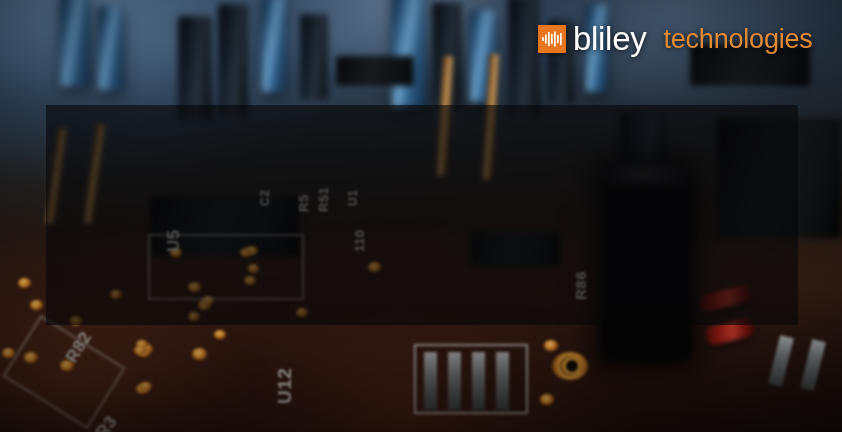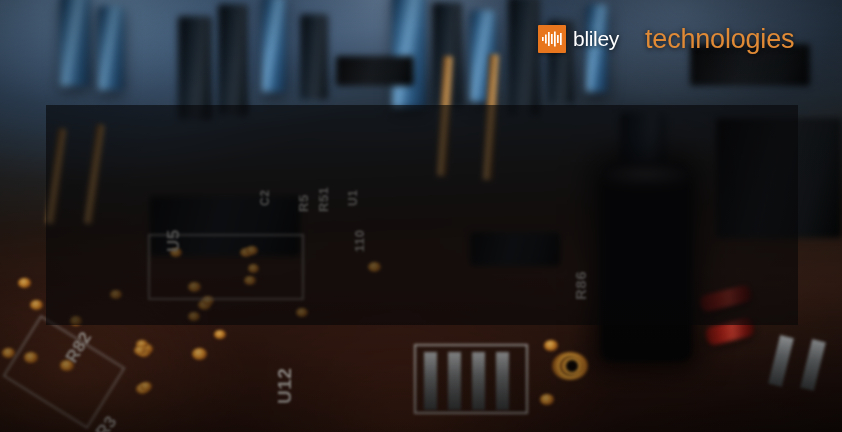--- a/index.html
+++ b/index.html
@@ -196,33 +196,33 @@
     display: flex;
     align-items: center;
     justify-content: center;
     box-shadow: 0 1px 4px rgba(0,0,0,0.5);
   }
   .logo-mark svg { display: block; }
   .logo-word {
     color: #ffffff;
     font-family: "Liberation Sans", sans-serif;
     font-weight: 400;
-    font-size: 21px;
+    font-size: 33px;
     line-height: 28px;
     letter-spacing: -0.3px;
     text-shadow: 0 1px 5px rgba(0,0,0,0.75);
   }
   .logo-sub {
     color: #e08a36;
     font-family: "Liberation Sans", sans-serif;
     font-weight: 400;
     font-size: 27px;
     line-height: 28px;
     letter-spacing: -0.2px;
-    margin-left: 19px;
+    margin-left: 10px;
     text-shadow: 0 1px 5px rgba(0,0,0,0.75);
   }
 </style>
 </head>
 <body>
 
 <div class="banner">
 
   <div class="photo">
     <div class="photo-base"></div>

